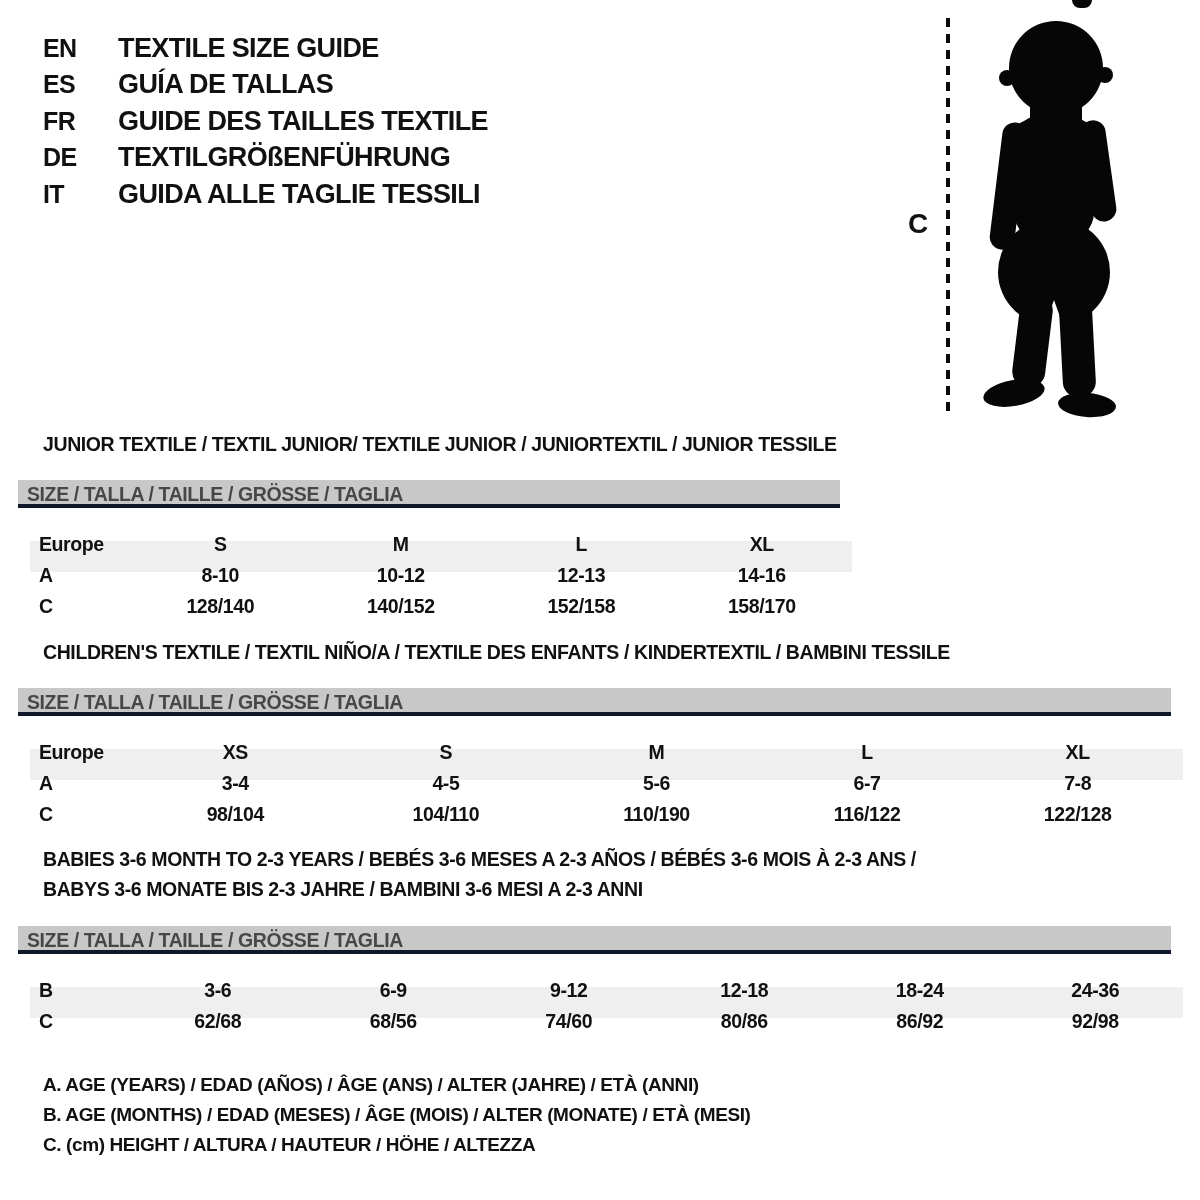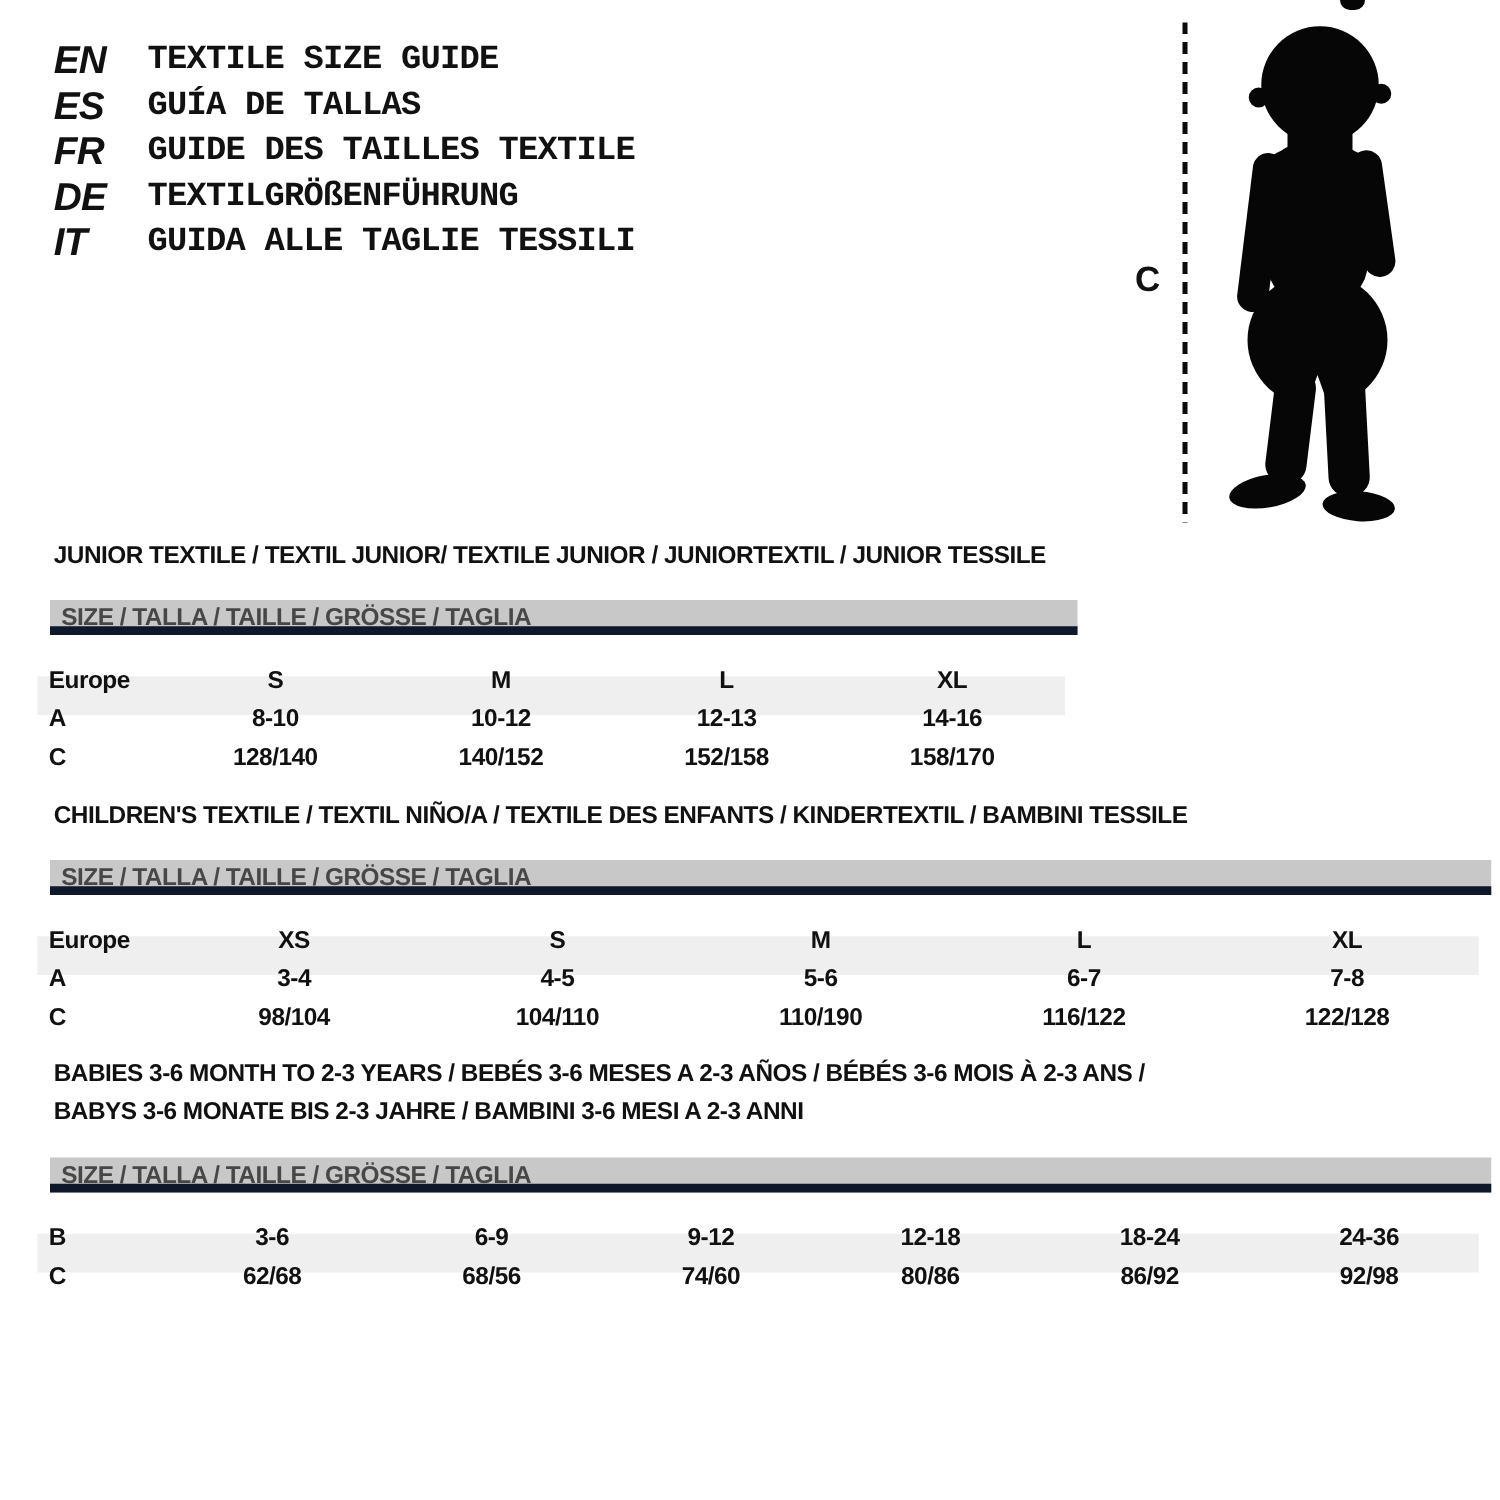--- a/index.html
+++ b/index.html
@@ -4,44 +4,44 @@
 <style>
   html,body{margin:0;padding:0;background:#fff;}
   .page{
     position:relative;width:1200px;height:1200px;background:#fff;
     font-family:"Liberation Sans","DejaVu Sans",sans-serif;
     color:var(--text,#111);overflow:hidden;
   }
   
   .lang-list{position:absolute;left:43px;top:30px;}
   .lang-row{display:flex;height:36.5px;align-items:center;}
-  .lang-code{width:75px;font-size:31px;font-weight:700;letter-spacing:-0.6px;font-style:italic;}
-  .lang-label{font-size:27px;font-weight:700;letter-spacing:-0.6px;white-space:nowrap;font-family:Liberation Mono, monospace;}
+  .lang-code{width:75px;font-size:25px;font-weight:700;letter-spacing:-0.6px;}
+  .lang-label{font-size:27px;font-weight:700;letter-spacing:-0.6px;white-space:nowrap;}
   
   .dash-line{
     position:absolute;left:946px;top:18px;width:4px;height:400px;
     background:repeating-linear-gradient(to bottom,#0a0a0a 0px,#0a0a0a 9px,transparent 9px,transparent 16px);
   }
   .measure-label{position:absolute;left:908px;top:208px;font-size:28px;font-weight:700;}
   .toddler{position:absolute;left:966px;top:10px;width:172px;height:410px;}
   .toddler .ink{fill:var(--silhouette,#060606);}
   .toddler .notch{fill:#ffffff;}
   .top-speck{position:absolute;left:1072px;top:0;width:20px;height:8px;background:#060606;border-radius:0 0 8px 8px;}
   
   .section-title{position:absolute;left:43px;font-size:19.5px;font-weight:700;letter-spacing:-0.4px;white-space:nowrap;}
   .junior-title{top:433px;}
   .children-title{top:641px;}
   .babies-title-1{top:848px;}
   .babies-title-2{top:878px;}
   
   .size-bar{
-    position:absolute;left:40px;height:28px;line-height:28px;box-sizing:border-box;
+    position:absolute;left:18px;height:28px;line-height:28px;box-sizing:border-box;
     background:var(--bar-bg,#c8c8c8);color:var(--bar-text,#474747);
     font-size:19.5px;font-weight:700;letter-spacing:-0.4px;padding-left:9px;
-    border-bottom:7px solid #0f172a;white-space:nowrap;overflow:hidden;
+    border-bottom:4px solid #0f172a;white-space:nowrap;overflow:hidden;
   }
   .junior-bar{top:480px;width:822px;}
   .children-bar{top:688px;width:1153px;}
   .babies-bar{top:926px;width:1153px;}
   
   .table{position:absolute;left:30px;}
   .junior-table{top:510px;width:822px;}
   .children-table{top:718px;width:1153px;}
   .babies-table{top:956px;width:1153px;}
   .trow{display:flex;height:31px;align-items:center;font-size:19.5px;font-weight:700;letter-spacing:-0.4px;}
@@ -172,14 +172,19 @@
       <span class="tcell label">C</span>
       <span class="tcell">62/68</span>
       <span class="tcell">68/56</span>
       <span class="tcell">74/60</span>
       <span class="tcell">80/86</span>
       <span class="tcell">86/92</span>
       <span class="tcell">92/98</span>
     </div>
   </div>
 
+  <footer class="footnotes">
+    <div class="footnote">A. AGE (YEARS) / EDAD (AÑOS) / ÂGE (ANS) / ALTER (JAHRE) / ETÀ (ANNI)</div>
+    <div class="footnote">B. AGE (MONTHS) / EDAD (MESES) / ÂGE (MOIS) / ALTER (MONATE) / ETÀ (MESI)</div>
+    <div class="footnote">C. (cm) HEIGHT / ALTURA / HAUTEUR / HÖHE / ALTEZZA</div>
+  </footer>
 
 </div>
 
 </body></html>

